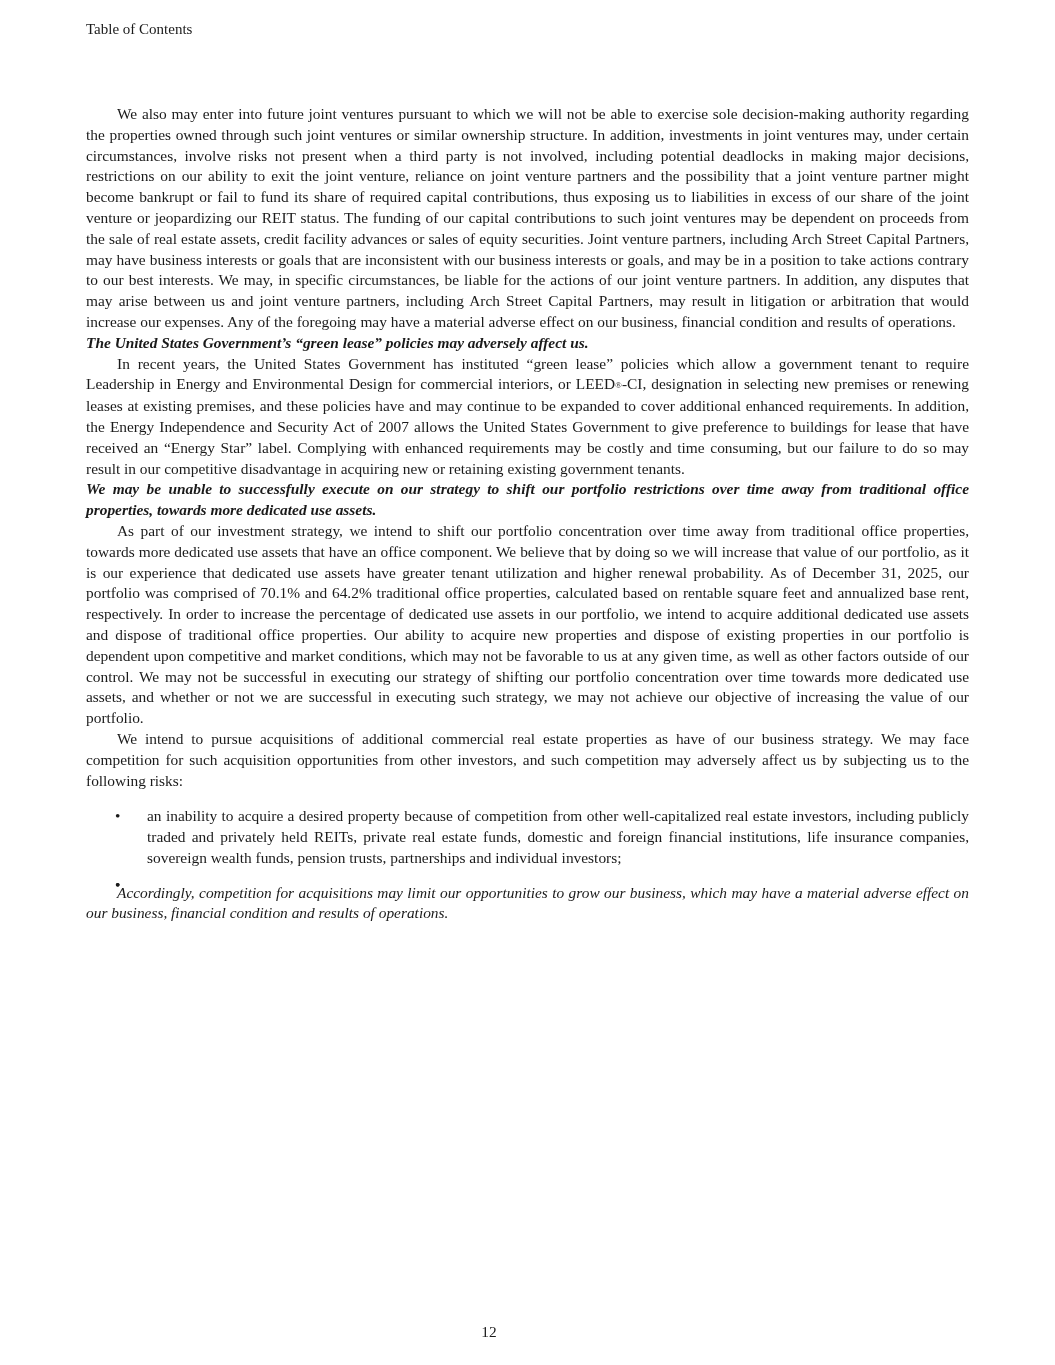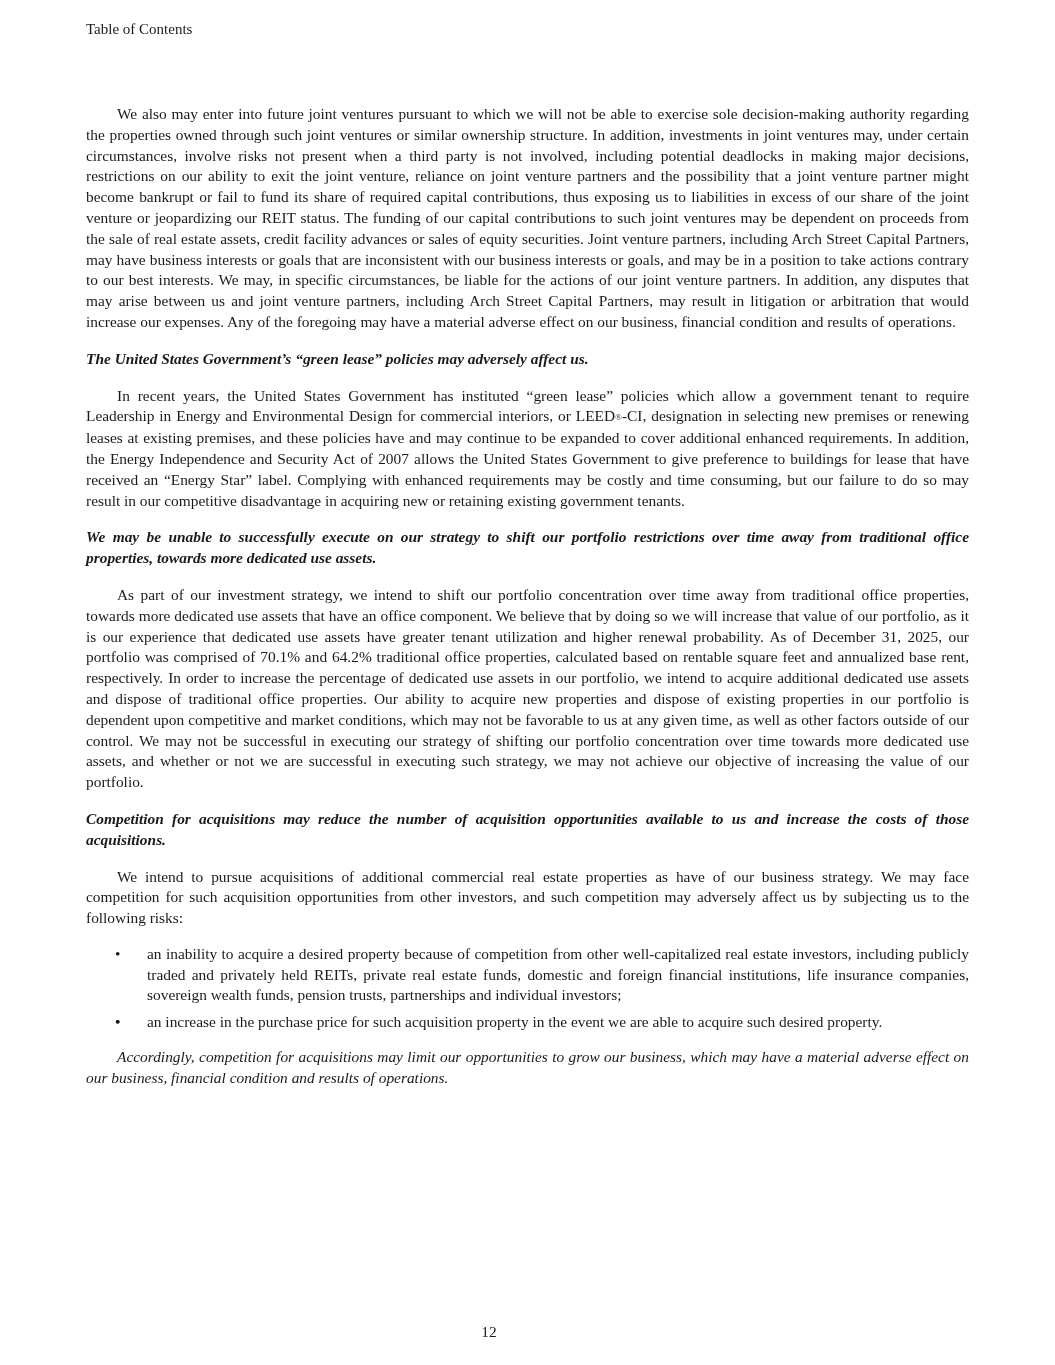--- a/index.html
+++ b/index.html
@@ -12,21 +12,21 @@
     position: absolute; left: 86px; top: 19px; font-size: 15px;
     color: #1a1a1a; text-decoration: none; cursor: pointer;
   }
   .content {
     position: absolute; left: 86px; top: 104px; width: 883px;
   }
   p { margin: 0; text-align: justify; }
   .para { text-indent: 31px; }
   .heading { font-weight: bold; font-style: italic; }
   .gap-s { margin-top: 14px; font-style: italic; }
-  .gap-m { margin-top: 16px; }
+  .gap-m { }
   ul.bullets { list-style: none; margin: 15px 0 0 0; padding: 0; }
   ul.bullets li {
     position: relative; padding-left: 61px; text-align: justify; margin-bottom: 6px;
   }
   ul.bullets li .bullet {
     position: absolute; left: 29px; top: 0;
   }
   .page-num {
     position: absolute; top: 1322px; left: 0; width: 978px; text-align: center;
     font-size: 15.4px;
@@ -43,35 +43,33 @@
   <p class="para">We also may enter into future joint ventures pursuant to which we will not be able to exercise sole decision-making authority regarding the properties owned through such joint ventures or similar ownership structure. In addition, investments in joint ventures may, under certain circumstances, involve risks not present when a third party is not involved, including potential deadlocks in making major decisions, restrictions on our ability to exit the joint venture, reliance on joint venture partners and the possibility that a joint venture partner might become bankrupt or fail to fund its share of required capital contributions, thus exposing us to liabilities in excess of our share of the joint venture or jeopardizing our REIT status. The funding of our capital contributions to such joint ventures may be dependent on proceeds from the sale of real estate assets, credit facility advances or sales of equity securities. Joint venture partners, including Arch Street Capital Partners, may have business interests or goals that are inconsistent with our business interests or goals, and may be in a position to take actions contrary to our best interests. We may, in specific circumstances, be liable for the actions of our joint venture partners. In addition, any disputes that may arise between us and joint venture partners, including Arch Street Capital Partners, may result in litigation or arbitration that would increase our expenses. Any of the foregoing may have a material adverse effect on our business, financial condition and results of operations.</p>
 
   <p class="heading gap-m">The United States Government’s “green lease” policies may adversely affect us.</p>
 
   <p class="para gap-m"><span>In recent years, the United States Government has instituted “green lease” policies which allow a government tenant to require Leadership in Energy and Environmental Design for commercial interiors, or LEED</span><sup class="reg">®</sup><span>-CI, designation in selecting new premises or renewing leases at existing premises, and these policies have and may continue to be expanded to cover additional enhanced requirements. In addition, the Energy Independence and Security Act of 2007 allows the United States Government to give preference to buildings for lease that have received an “Energy Star” label. Complying with enhanced requirements may be costly and time consuming, but our failure to do so may result in our competitive disadvantage in acquiring new or retaining existing government tenants.</span></p>
 
   <p class="heading gap-m">We may be unable to successfully execute on our strategy to shift our portfolio restrictions over time away from traditional office properties, towards more dedicated use assets.</p>
 
   <p class="para gap-m">As part of our investment strategy, we intend to shift our portfolio concentration over time away from traditional office properties, towards more dedicated use assets that have an office component. We believe that by doing so we will increase that value of our portfolio, as it is our experience that dedicated use assets have greater tenant utilization and higher renewal probability. As of December 31, 2025, our portfolio was comprised of 70.1% and 64.2% traditional office properties, calculated based on rentable square feet and annualized base rent, respectively. In order to increase the percentage of dedicated use assets in our portfolio, we intend to acquire additional dedicated use assets and dispose of traditional office properties. Our ability to acquire new properties and dispose of existing properties in our portfolio is dependent upon competitive and market conditions, which may not be favorable to us at any given time, as well as other factors outside of our control. We may not be successful in executing our strategy of shifting our portfolio concentration over time towards more dedicated use assets, and whether or not we are successful in executing such strategy, we may not achieve our objective of increasing the value of our portfolio.</p>
 
-  <p class="heading gap-m">Competition for acquisitions may reduce the number of acquisition opportunities available to us and increase the costs of those acquisitions.</p>
 
   <p class="para gap-m">We intend to pursue acquisitions of additional commercial real estate properties as have of our business strategy. We may face competition for such acquisition opportunities from other investors, and such competition may adversely affect us by subjecting us to the following risks:</p>
 
   <ul class="bullets">
     <li>
       <span class="bullet">•</span>
       <span>an inability to acquire a desired property because of competition from other well-capitalized real estate investors, including publicly traded and privately held REITs, private real estate funds, domestic and foreign financial institutions, life insurance companies, sovereign wealth funds, pension trusts, partnerships and individual investors;</span>
     </li>
     <li>
       <span class="bullet">•</span>
     </li>
     <li>
       <span class="bullet">•</span>
-      <span>an increase in the purchase price for such acquisition property in the event we are able to acquire such desired property.</span>
     </li>
   </ul>
 
   <p class="para gap-s">Accordingly, competition for acquisitions may limit our opportunities to grow our business, which may have a material adverse effect on our business, financial condition and results of operations.</p>
 
 </div>
 
 <div class="page-num">12</div>
 
 </body></html>

